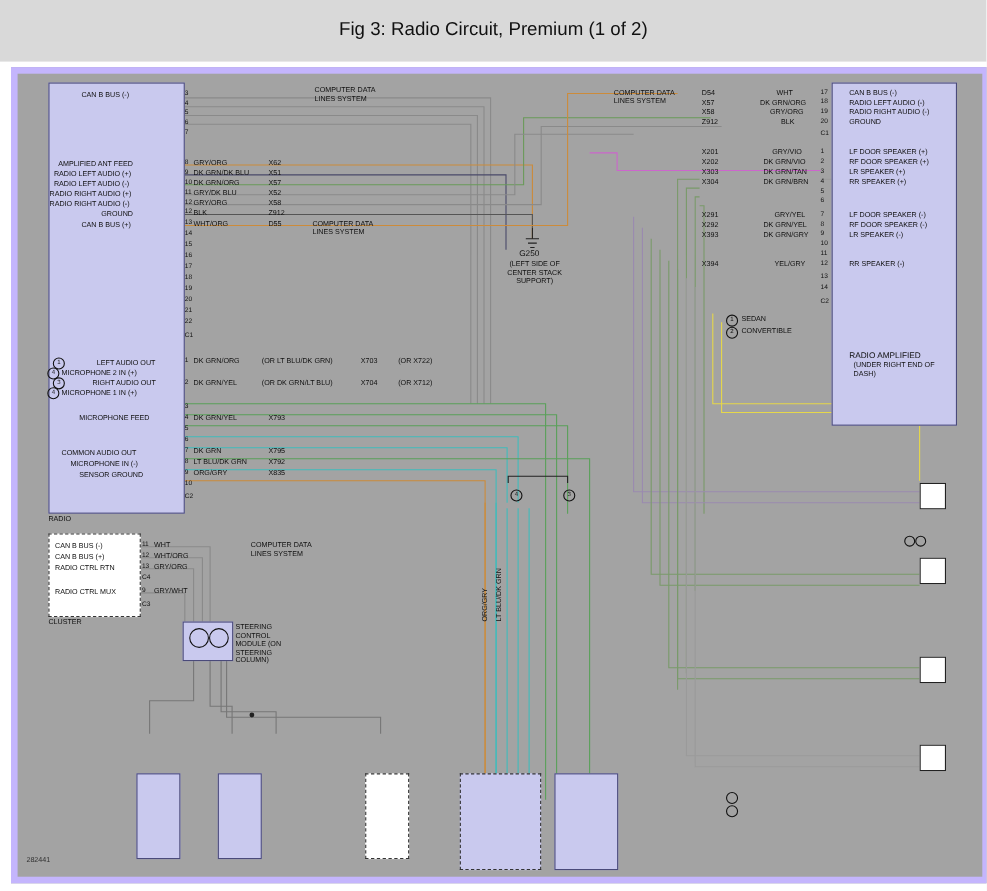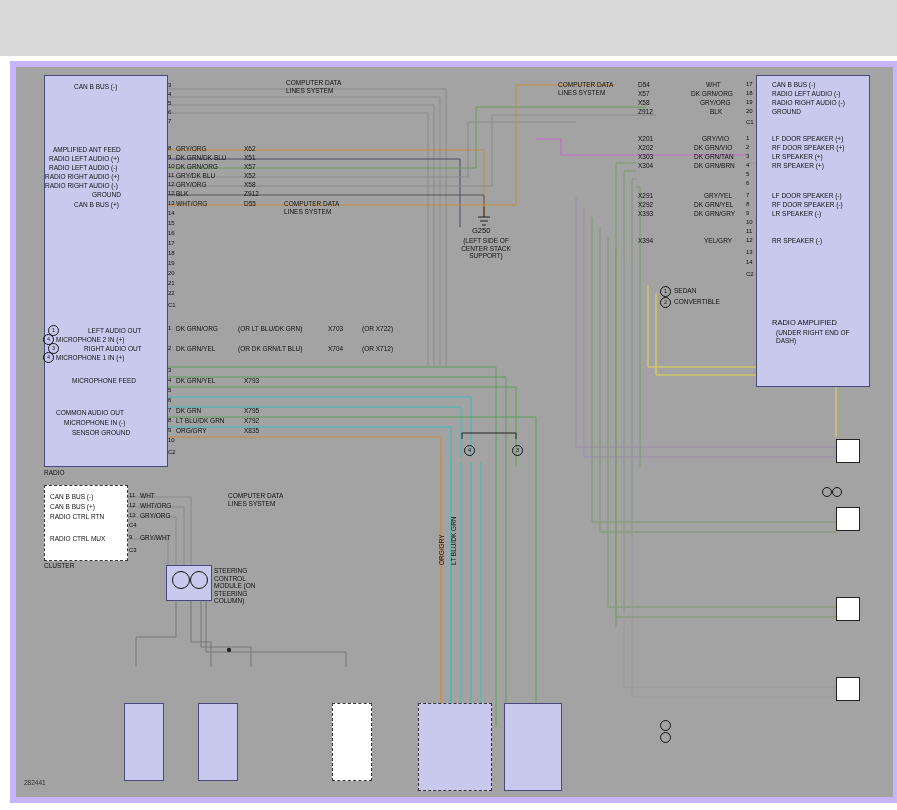--- a/index.html
+++ b/index.html
@@ -19,20 +19,21 @@
   .spk{position:absolute;border:1px solid #222;background:#fff;}
   svg{position:absolute;left:0;top:0;pointer-events:none;}
   #watermark{position:absolute;left:18px;top:770px;font-size:6.5px;color:#333;}
 </style>
 </head>
 <body>
 
 <div id="page">
 
   <div id="titlebar"></div>
+  <div id="titletext">Fig 3: Radio Circuit, Premium (1 of 2)</div>
 
   <div id="canvas">
 
     <svg width="877" height="730">
       <g stroke-width="1" fill="none">
 
         <path d="M120 22 L430 22 L430 300" stroke="#8a8a8a"></path>
         <path d="M120 30 L424 30 L424 300" stroke="#8a8a8a"></path>
         <path d="M120 38 L418 38 L418 300" stroke="#8a8a8a"></path>
         <path d="M120 46 L412 46 L412 300" stroke="#8a8a8a"></path>

